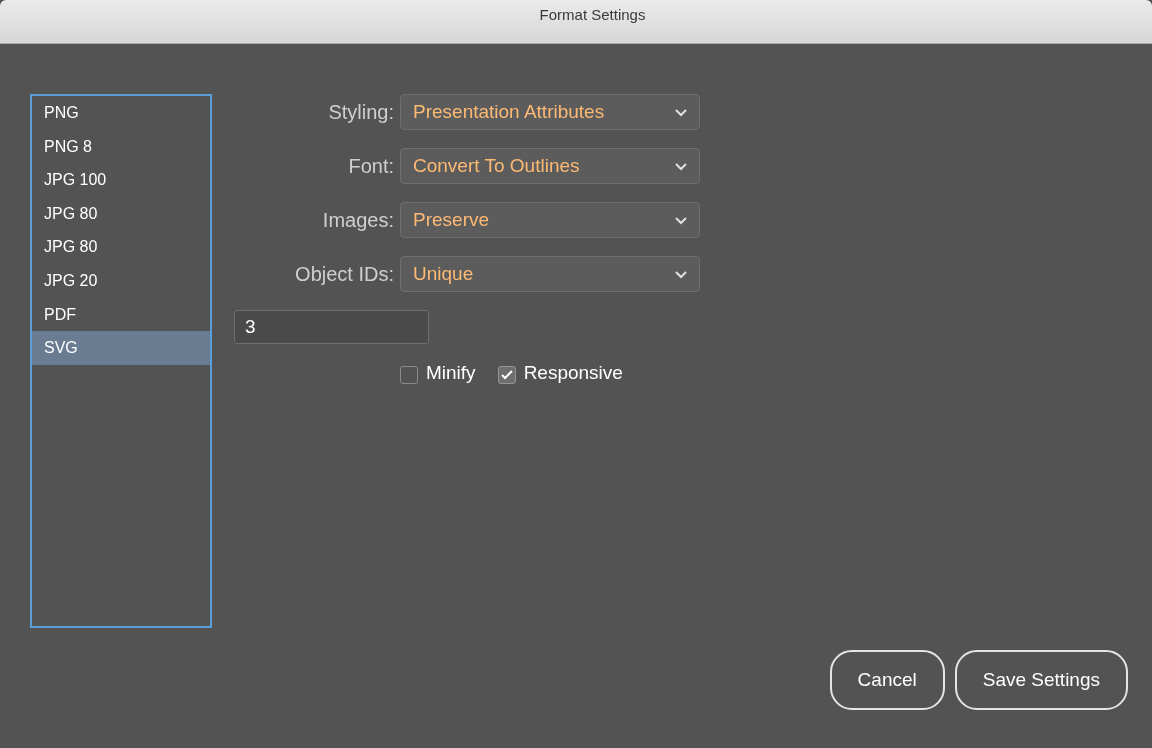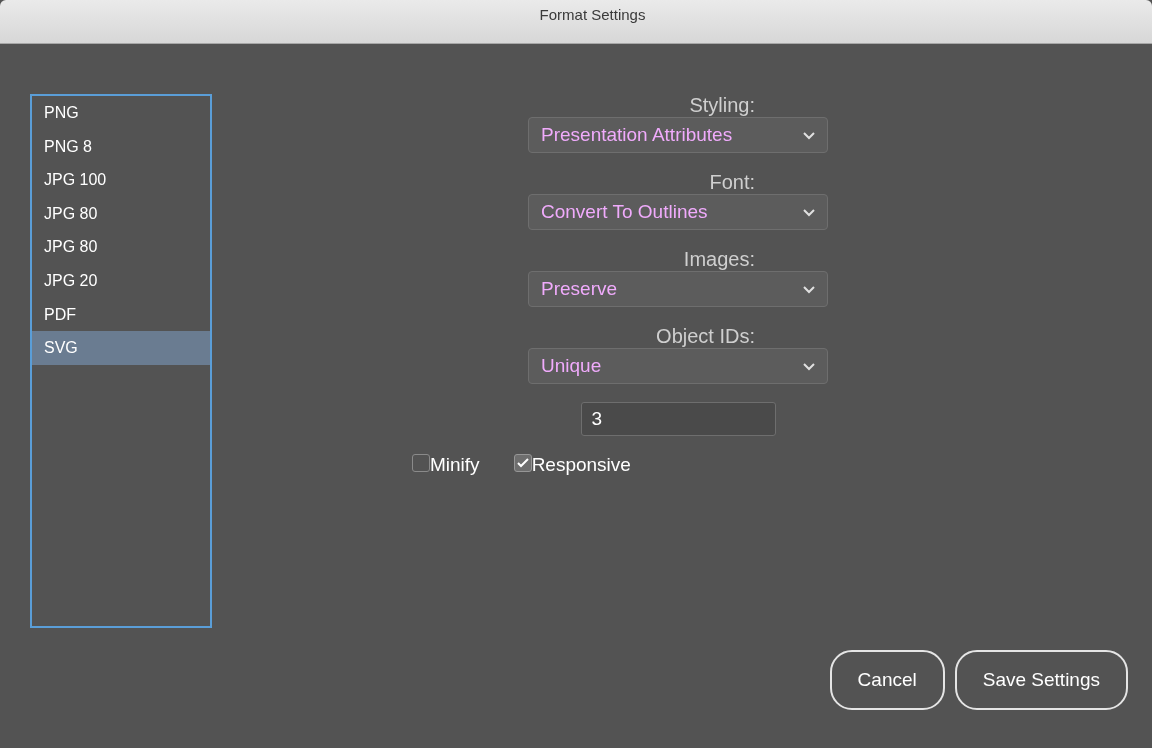--- a/index.html
+++ b/index.html
@@ -46,41 +46,40 @@
 
   .panel {
     margin-left: 22px;
     flex: 1;
   }
 
   .field {
     display: flex;
     align-items: center;
     margin-bottom: 18px;
-    flex-direction: column;
   }
   .field-label {
     width: 160px;
     text-align: right;
     color: #cfcfcf;
     font-size: 20px;
     margin-right: 6px;
   }
 
   .select {
     display: flex;
     align-items: center;
     justify-content: space-between;
     width: 300px;
     height: 36px;
     padding: 0 12px;
     background: #5c5c5c;
     border: 1px solid #6e6e6e;
     border-radius: 4px;
-    color: #f0abfc;
+    color: #fdba74;
     font-size: 19px;
     cursor: pointer;
     user-select: none;
   }
   .select .chev { font-size: 13px; color: #e0e0e0; }
 
   .num-input {
     width: 195px;
     height: 34px;
     padding: 0 10px;
@@ -94,24 +93,24 @@
 
   .checks {
     display: flex;
     align-items: center;
     margin-left: 166px;
     gap: 22px;
     margin-top: 4px;
   }
   .check {
     display: flex;
-    align-items: flex-start;
+    align-items: flex-end;
+    gap: 8px;
     cursor: pointer;
     user-select: none;
-    margin-left: 12px;
   }
   .checkbox {
     width: 18px; height: 18px;
     border: 1px solid #8a8a8a;
     border-radius: 3px;
     display: inline-flex;
     align-items: center;
     justify-content: center;
   }
   .checkbox.checked { background: #6e6e6e; border-color: #969696; }

